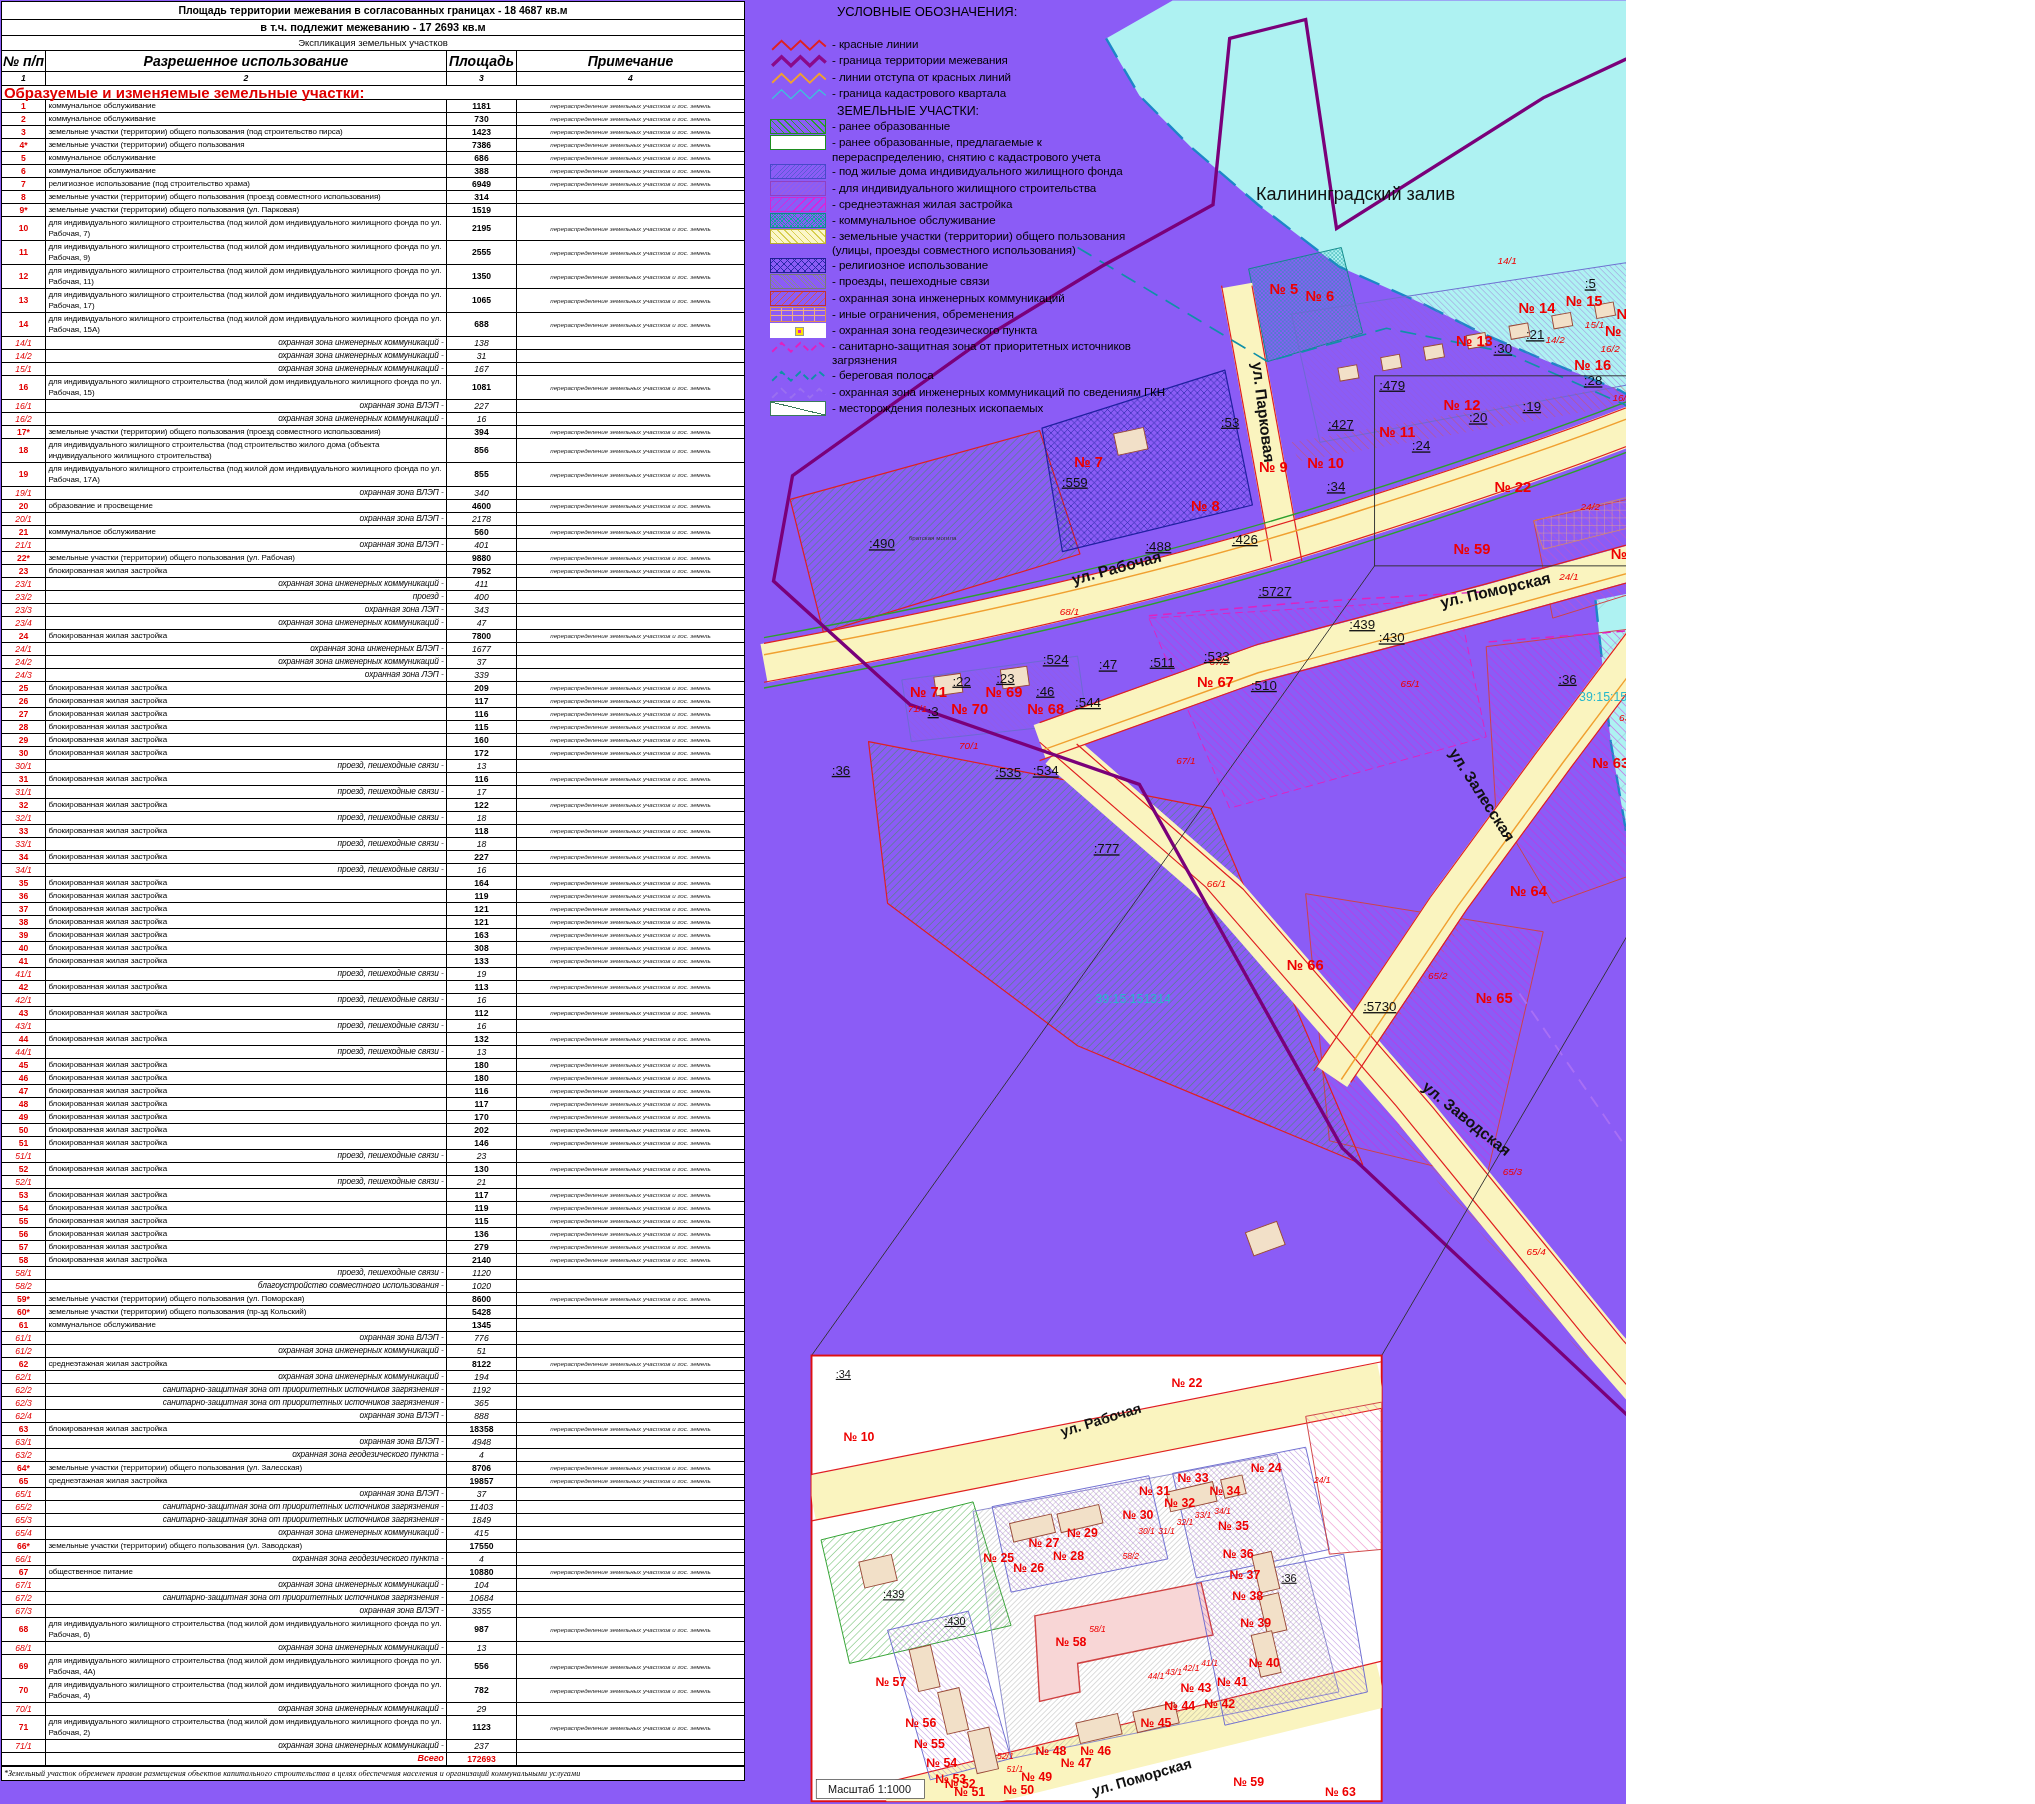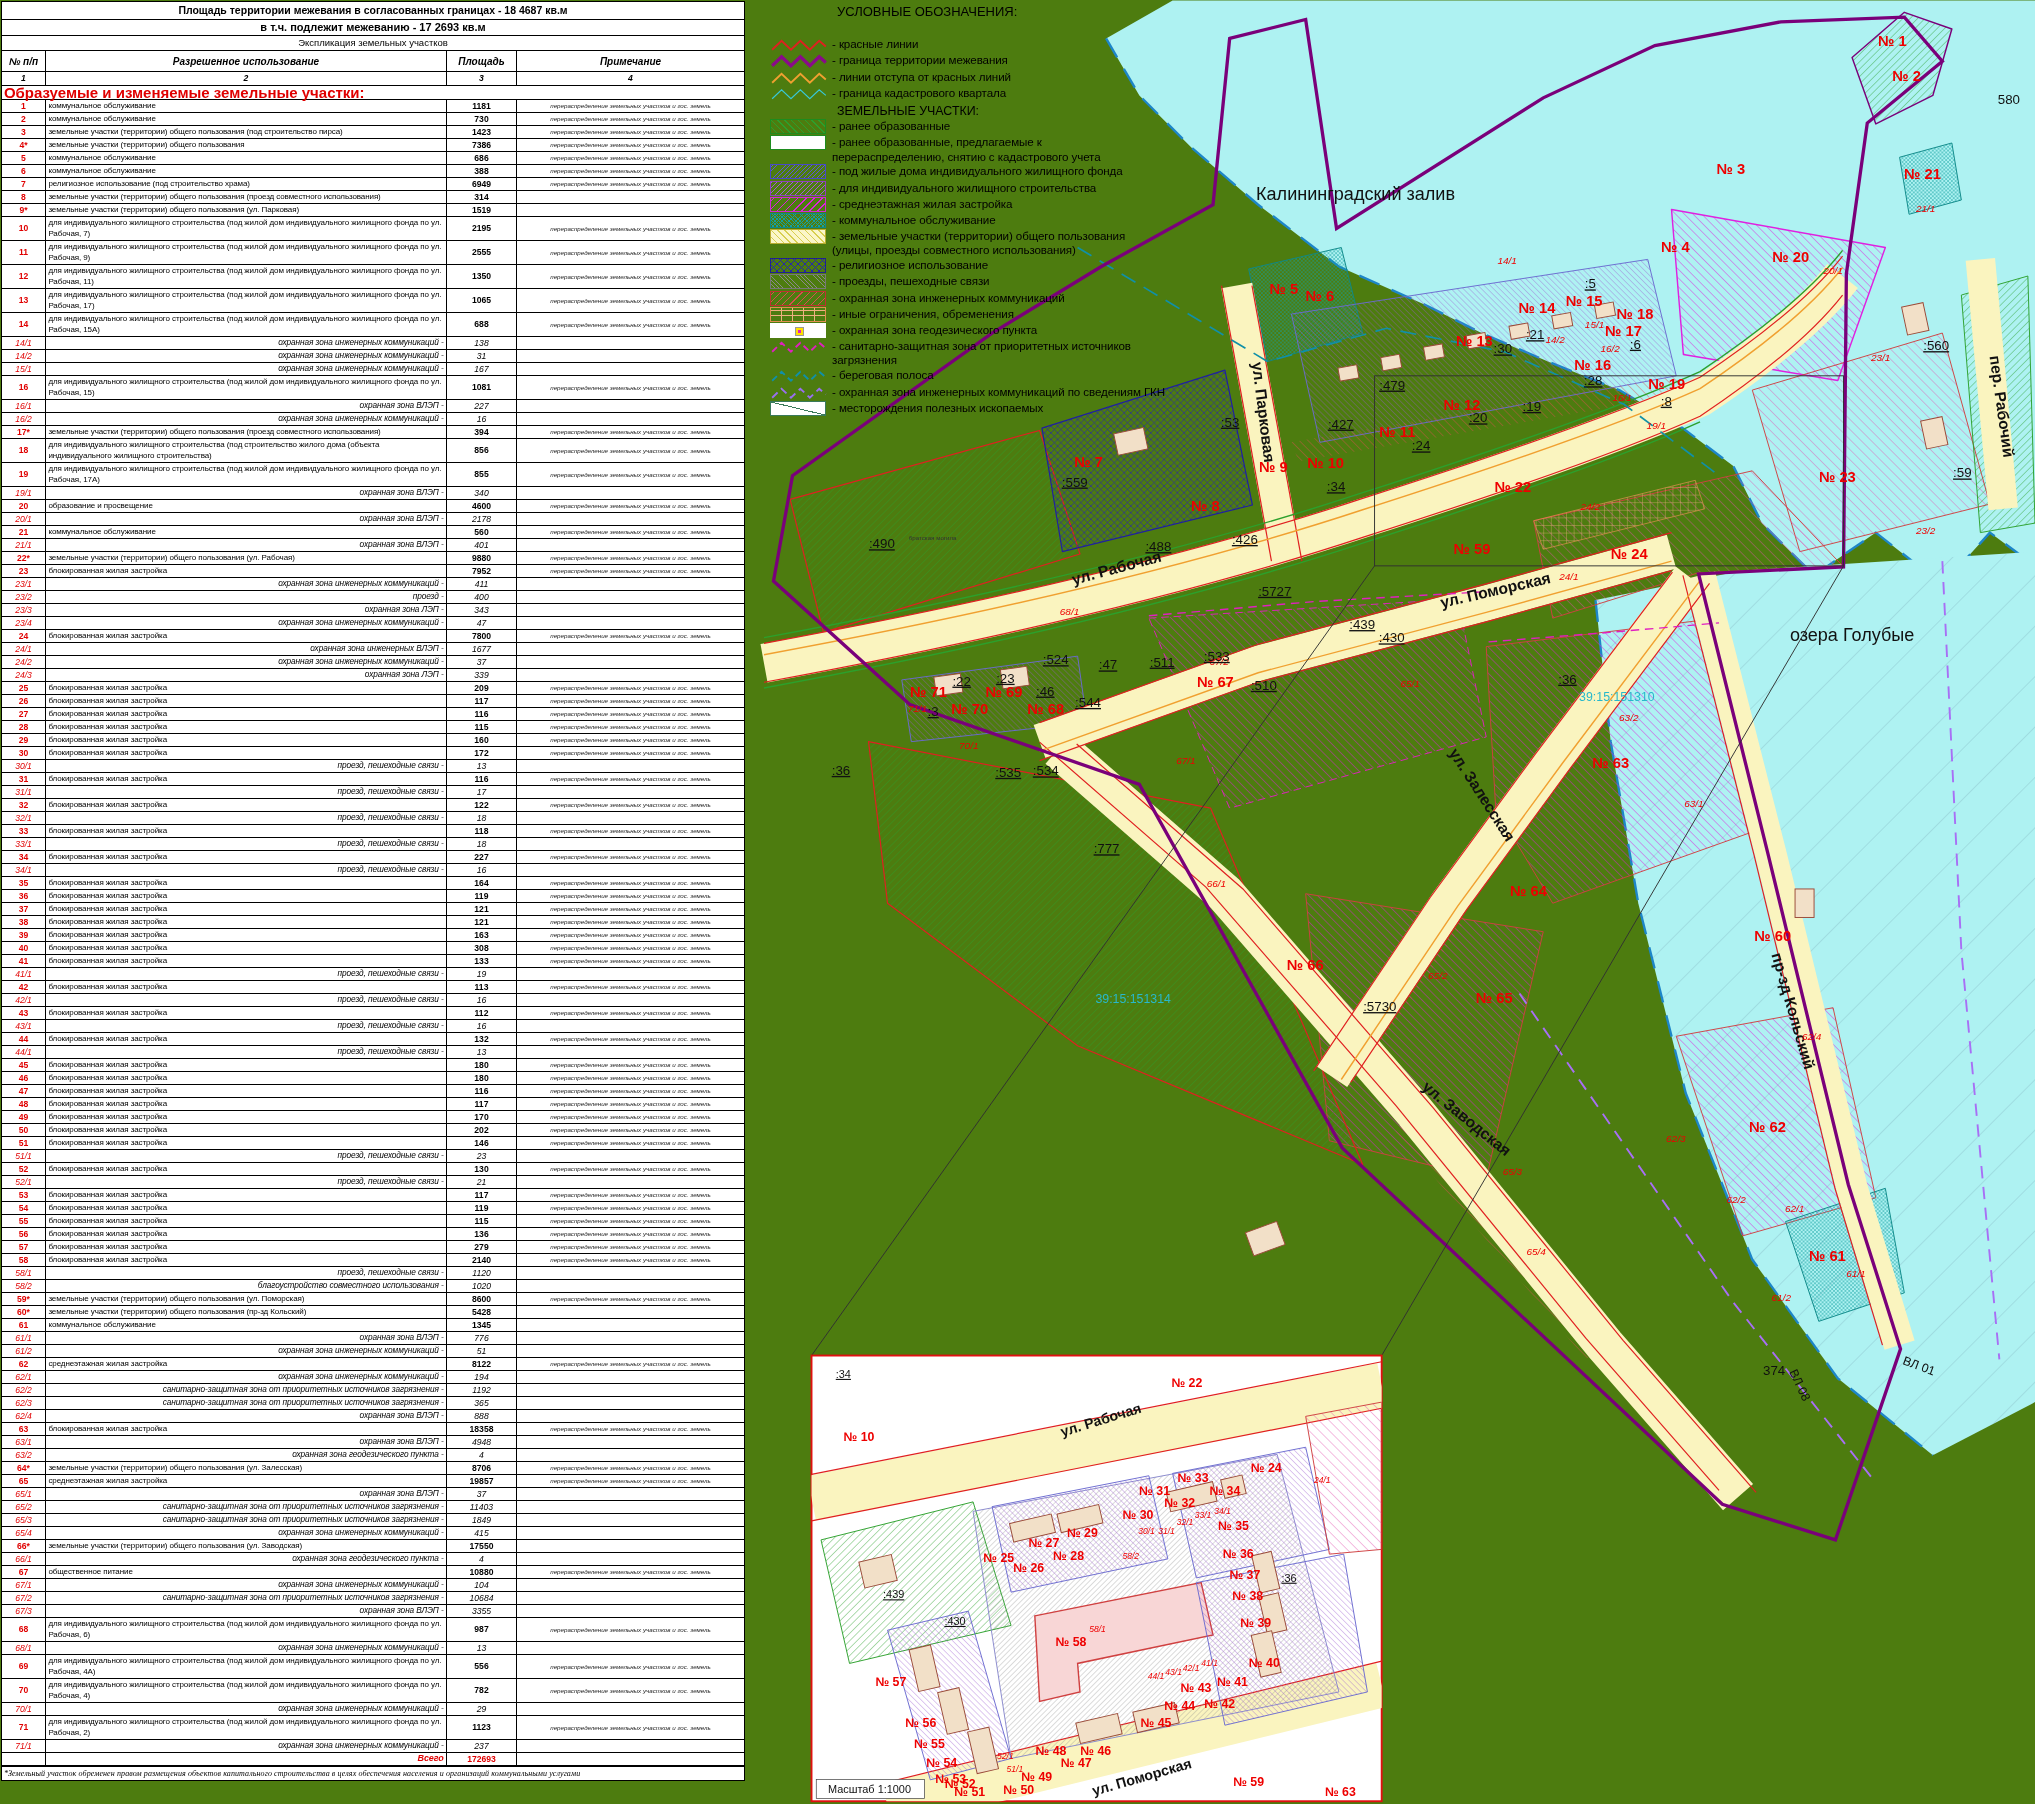--- a/index.html
+++ b/index.html
@@ -1,24 +1,24 @@
 <!DOCTYPE html>
 <html style="font-size:7.6px"><head>
 <meta charset="utf-8">
 <style>
   html,body{margin:0;padding:0;background:#fff;}
-  #page{position:relative;width:2035px;height:1805px;background:#4d7c0f;overflow:hidden;
+  #page{position:relative;width:1626px;height:1805px;background:#8b5cf6;overflow:hidden;
         font-family:"Liberation Sans",sans-serif;color:#000;}
   
   #extable{position:absolute;left:1px;top:1px;width:742px;border:1.4px solid #000;background:#fff;}
   .t1{border-bottom:1.4px solid #000;text-align:center;font-weight:bold;font-size:10.5px;line-height:17px;height:17px;}
   .t2{border-bottom:1px solid #000;text-align:center;font-weight:bold;font-size:11px;line-height:15px;height:15px;}
   .t3{border-bottom:1.4px solid #000;text-align:center;font-size:9.5px;line-height:14.3px;height:14.3px;}
   .hdr,.nums,.trow{display:grid;grid-template-columns:44px 401px 70px auto;}
-  .hdr{border-bottom:1px solid #000;font-weight:bold;font-style:italic;font-size:10px;height:20px;}
+  .hdr{border-bottom:1px solid #000;font-weight:bold;font-style:italic;font-size:14px;height:20px;}
   .hdr>div{display:flex;align-items:center;justify-content:center;border-right:1px solid #000;}
   .hdr>div:last-child{border-right:none;}
   .nums{border-bottom:1.4px solid #000;font-weight:bold;font-style:italic;font-size:8.6px;height:12.4px;}
   .nums>div{display:flex;align-items:center;justify-content:center;border-right:1px solid #000;}
   .nums>div:last-child{border-right:none;}
   .sect{color:#e00000;font-weight:bold;font-size:15px;height:13px;line-height:13px;padding-left:1.9px;border-bottom:1px solid #000;}
   .trow{border-bottom:1px solid #000;min-height:12px;}
   .c-n{color:#e00000;font-weight:bold;font-size:8.6px;border-right:1px solid #000;display:flex;align-items:center;justify-content:center;}
   .c-u{font-size:8px;line-height:11px;padding:0.5px 2.4px;border-right:1px solid #000;display:flex;align-items:center;letter-spacing:-0.1px;}
   .c-a{font-weight:bold;font-size:8.6px;border-right:1px solid #000;display:flex;align-items:center;justify-content:center;}

